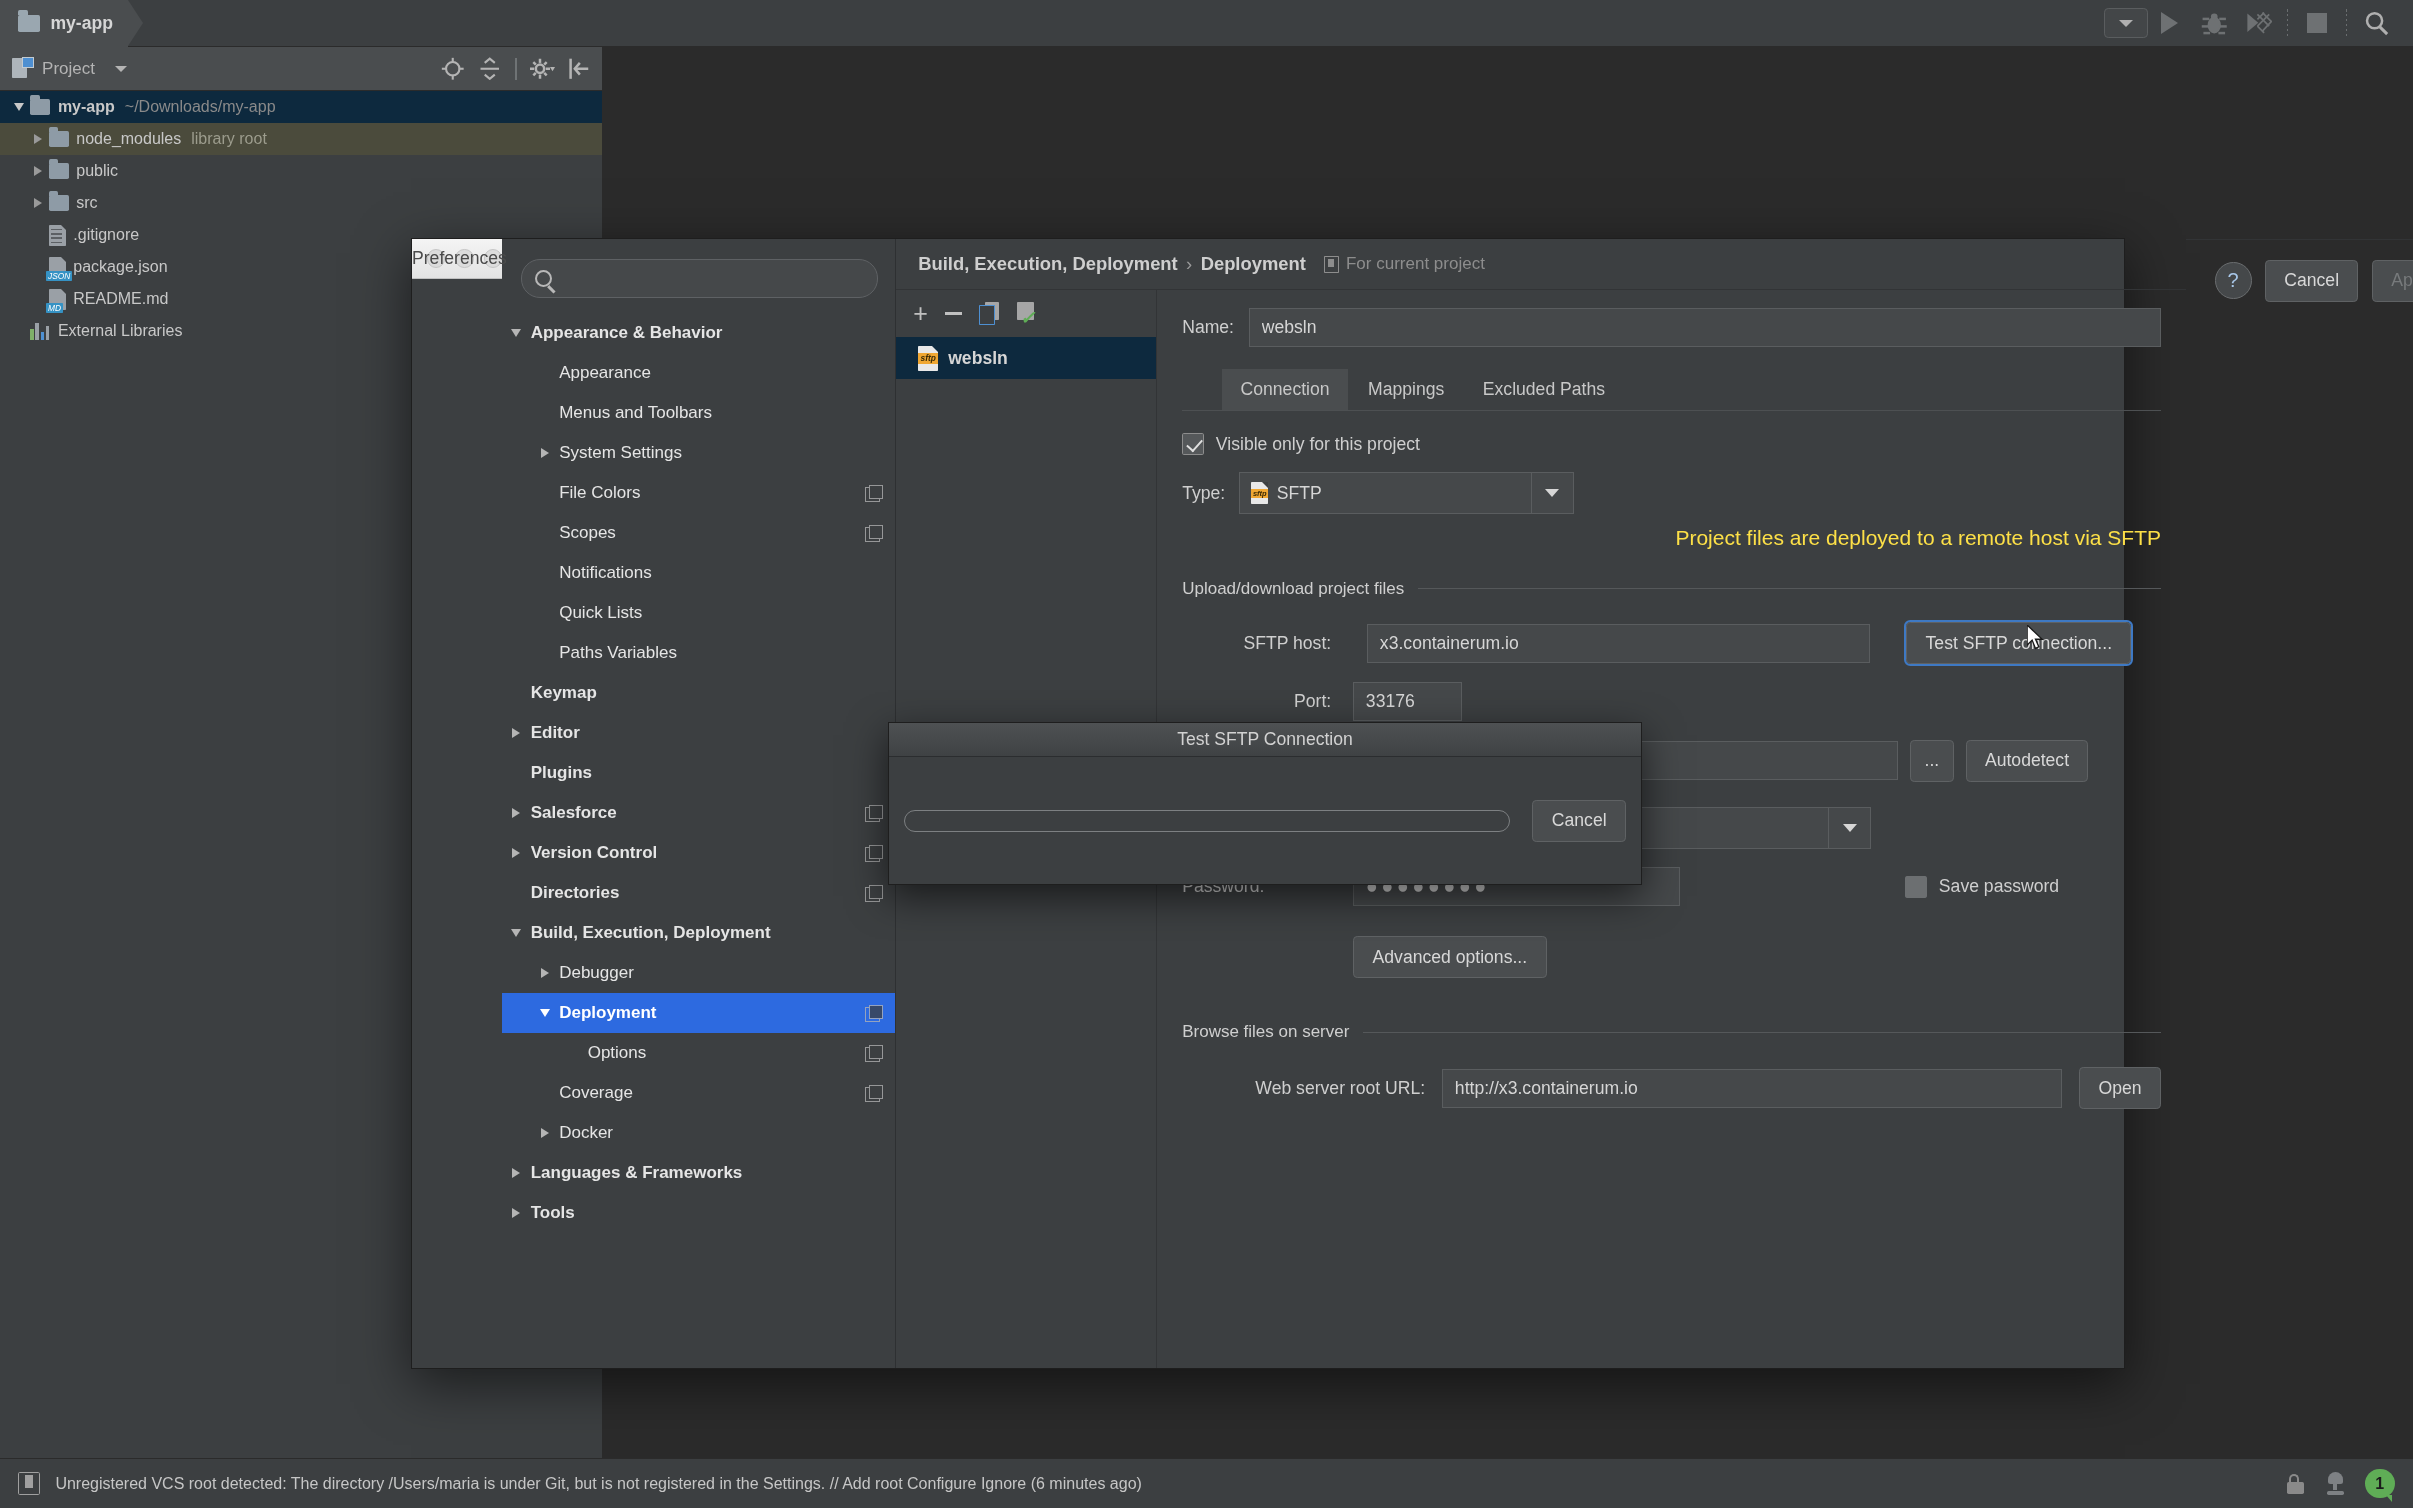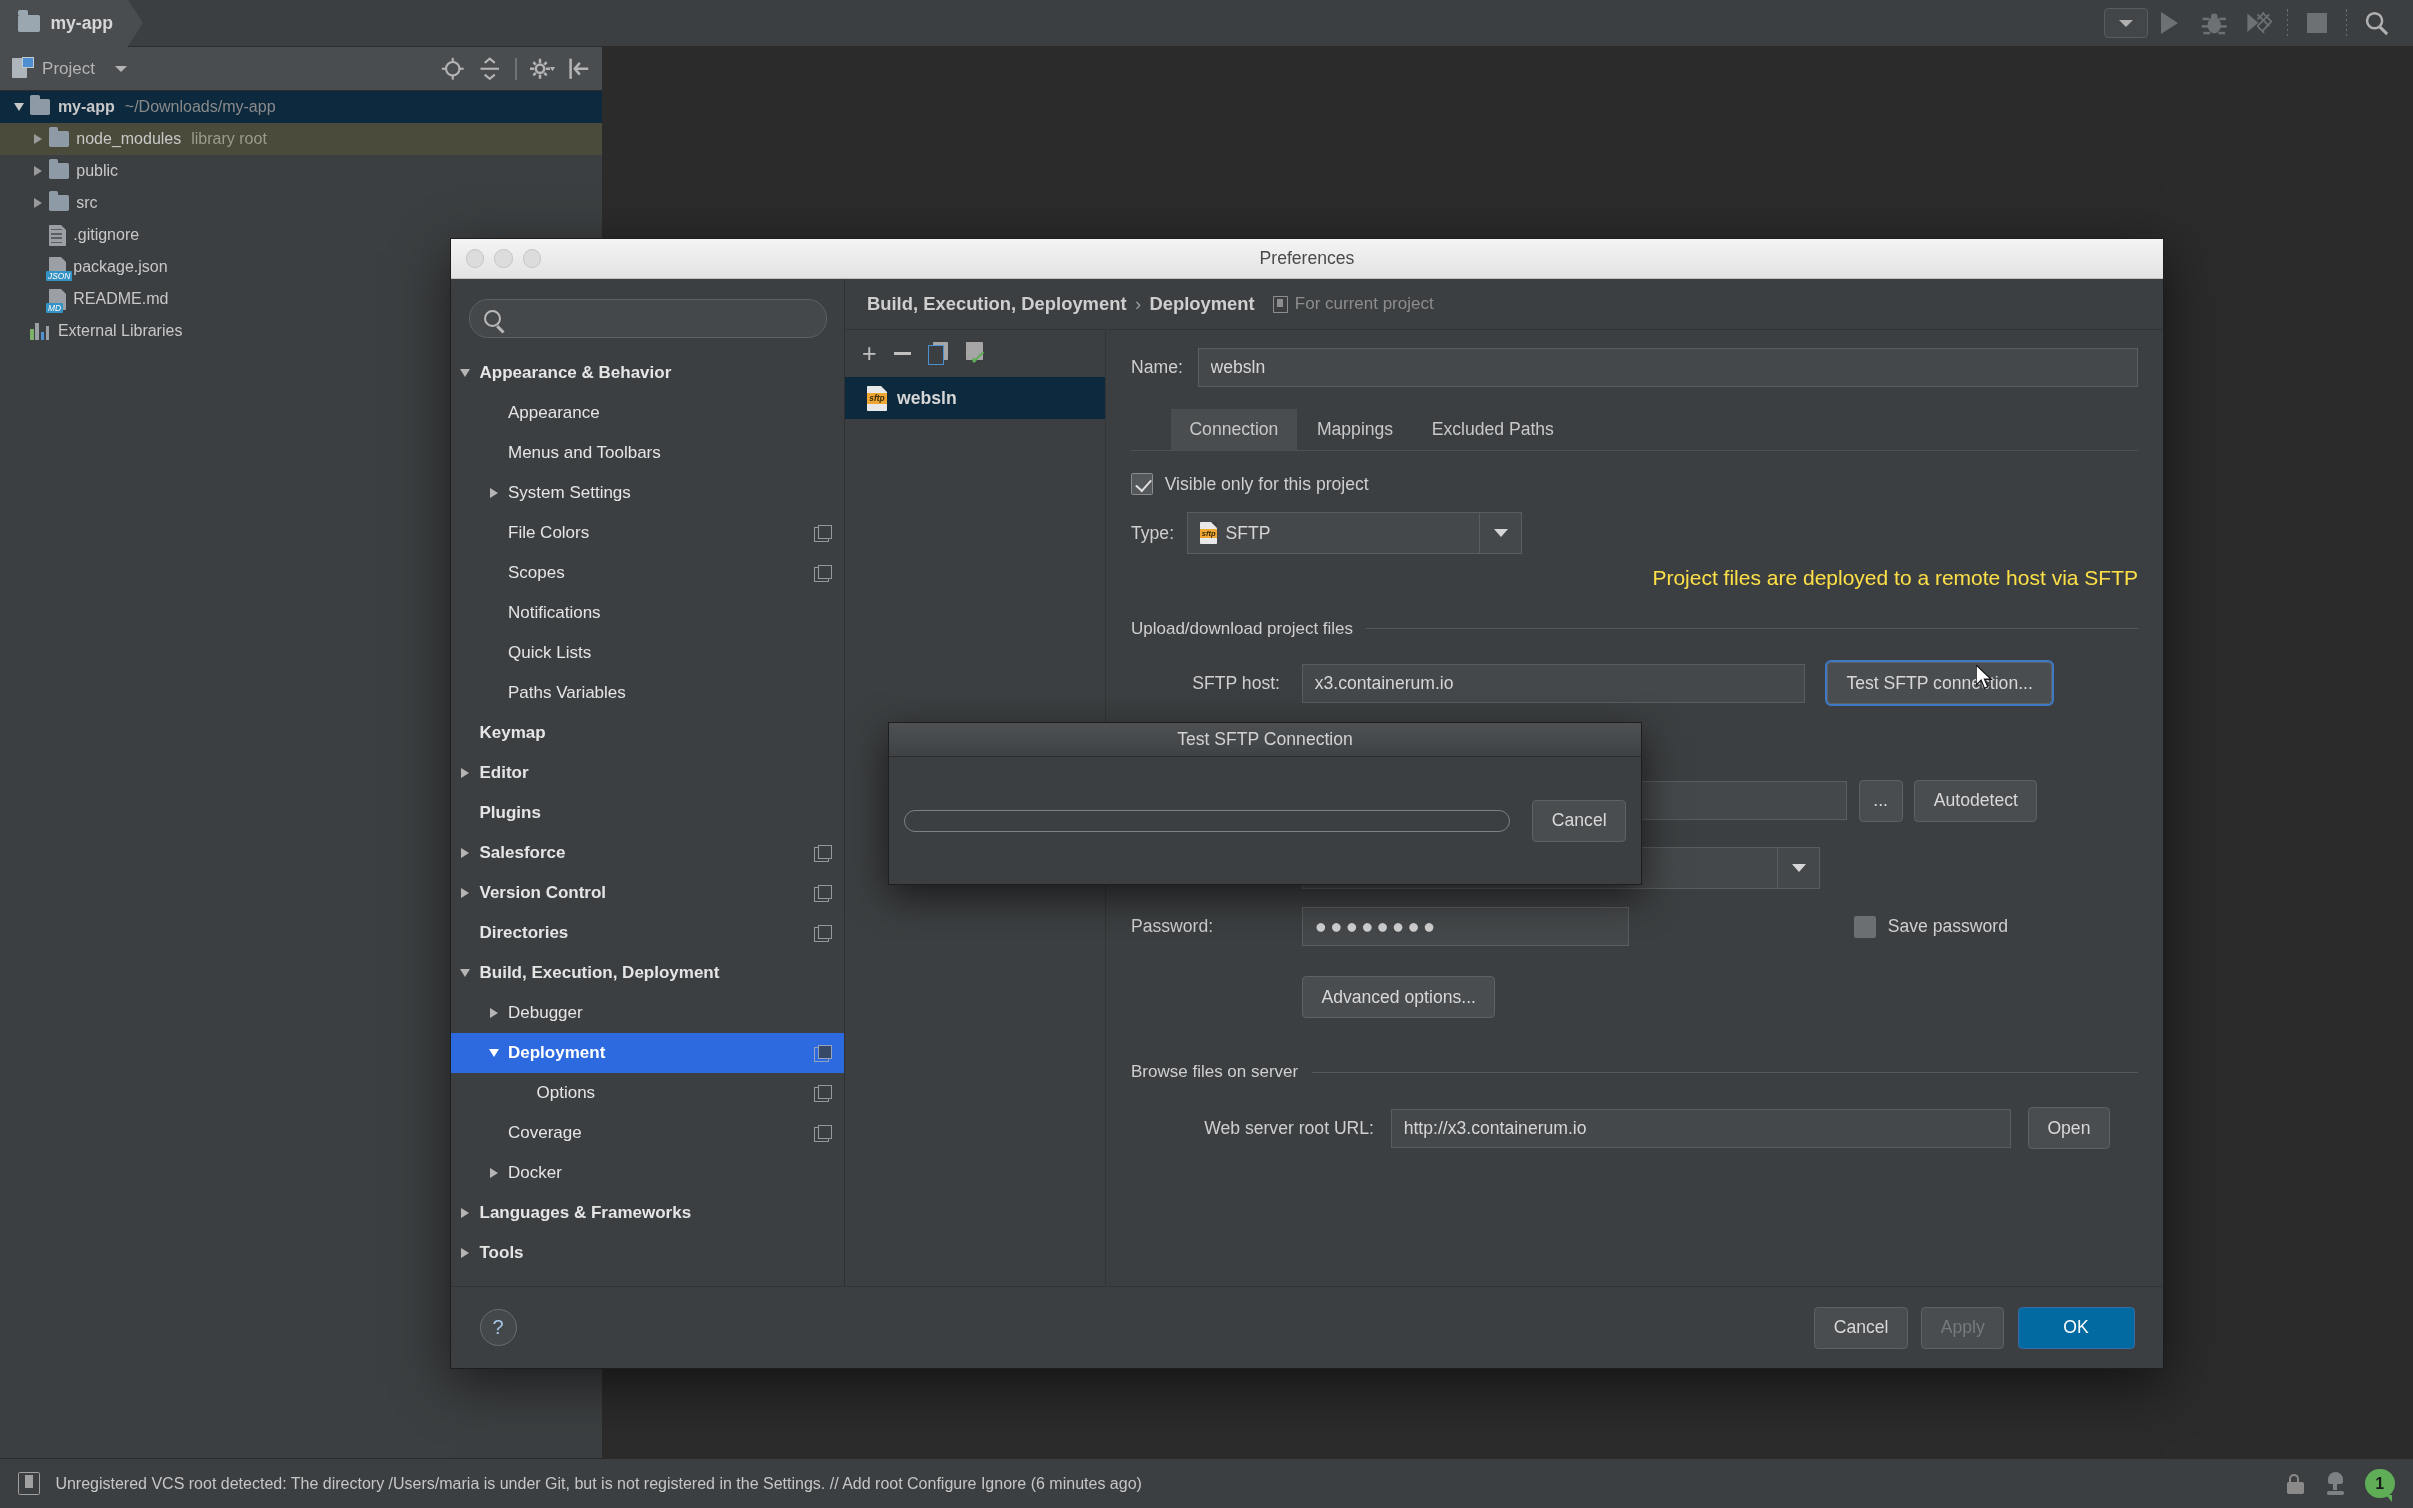--- a/index.html
+++ b/index.html
@@ -107,21 +107,21 @@
     width: 30px; height: 28.5px; background: #5fad56; border-radius: 15px; position: relative;
     display: flex; align-items: center; justify-content: center; color: #1c1c1c; font-size: 16px; font-weight: bold;
   }
   .badge::after { content: ""; position: absolute; right: 2.5px; bottom: -4.2px; border-top: 7.5px solid #5fad56; border-left: 6.7px solid transparent; }
 
   
   .prefs {
     position: absolute; left: 411px; top: 238px; width: 1714px; height: 1131px;
     background: #3c3f41; border: 0.8px solid #1e1e1e;
     box-shadow: 0 15px 50px rgba(0,0,0,.55);
-    display: flex; flex-direction: column; margin-left: 39px;
+    display: flex; 
   }
   .prefs-title {
     height: 40px; background: linear-gradient(#f4f4f4, #e3e3e3);
     border-bottom: 0.8px solid #c0c0c0; display: flex; align-items: center; position: relative;
   }
   .traffic { display: flex; gap: 10px; padding-left: 15px; }
   .traffic span { width: 18.4px; height: 18.4px; border-radius: 9.2px; background: #dcdcdc; border: 0.8px solid #c6c6c6; }
   .prefs-title h1 {
     position: absolute; left: 0; right: 0; text-align: center;
     font-size: 17.6px; font-weight: normal; color: #4a4a4a;
@@ -650,21 +650,21 @@
               </div>
             </div>
             <div class="hint">Project files are deployed to a remote host via SFTP</div>
 
             <div class="group">
               <div class="group-head">
                 <span>Upload/download project files</span>
                 <span class="line"></span>
               </div>
 
-              <div class="field-row" style="margin-top:23.5px; gap:22px">
+              <div class="field-row" style="margin-top:23.5px; gap:36px">
                 <span class="lbl" style="width:149px;text-align:right">SFTP host:</span>
                 <input class="inp" style="width: 503px;" value="x3.containerum.io">
                 <button class="btn focus">Test SFTP connection...</button>
               </div>
 
               <div class="field-row" style="margin-top:18.4px; gap:22px">
                 <span class="lbl" style="width:149px;text-align:right">Port:</span>
                 <input class="inp" style="width: 109px;" value="33176">
               </div>
 

